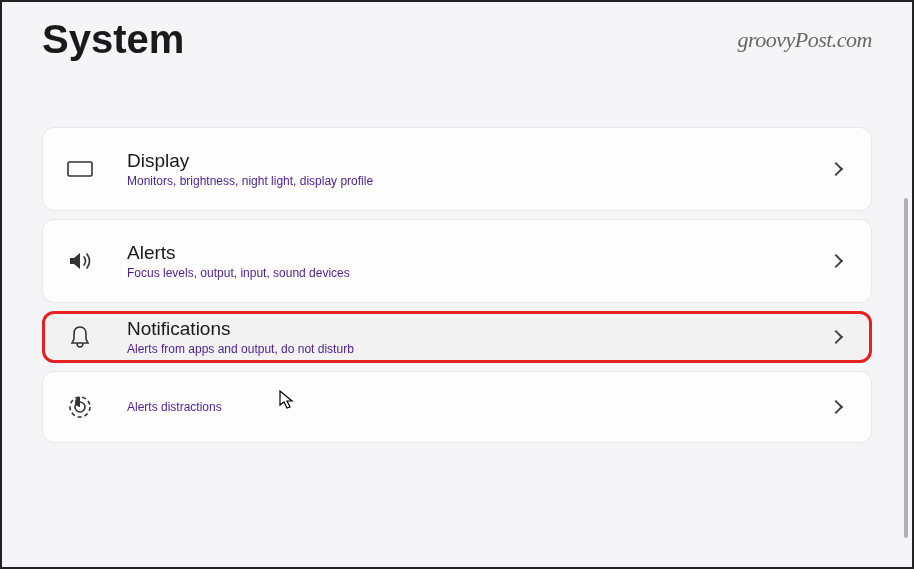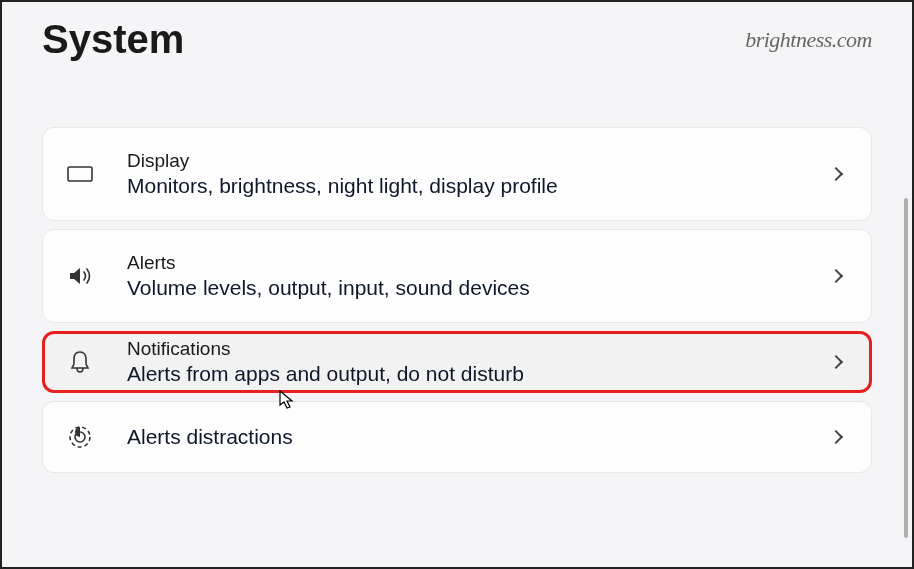--- a/index.html
+++ b/index.html
@@ -70,22 +70,22 @@
       flex: 1;
       padding-left: 34px;
     }
     .item-title {
       font-size: 19px;
       font-weight: 400;
       color: #1a1a1a;
       margin-bottom: 2px;
     }
     .item-subtitle {
-      font-size: 21px;
-      color: #0f172a;
+      font-size: 12px;
+      color: #4c1d95;
       font-weight: 400;
     }
     .chevron {
       width: 10px;
       height: 10px;
       border-right: 2px solid #444;
       border-top: 2px solid #444;
       transform: rotate(45deg);
       flex-shrink: 0;
       margin-right: 6px;
@@ -106,21 +106,21 @@
       background: #b0b0b0;
       border-radius: 2px;
     }
   </style>
 </head>
 <body>
 
 <div class="container">
   <div class="header">
     <h1 class="page-title">System</h1>
-    <div class="watermark">brightness.com</div>
+    <div class="watermark">groovyPost.com</div>
   </div>
 
   <div class="items-list">
 
     <div class="settings-item">
       <div class="item-icon">
         <svg width="26" height="20" viewBox="0 0 26 20" fill="none" stroke="currentColor" stroke-width="1.6">
           <rect x="1" y="3" width="24" height="14" rx="1.5"></rect>
         </svg>
       </div>
@@ -134,21 +134,21 @@
     <div class="settings-item">
       <div class="item-icon">
         <svg width="26" height="24" viewBox="0 0 26 24" fill="none" stroke="currentColor" stroke-width="1.6">
           <path d="M3 9 L3 15 L7 15 L13 20 L13 4 L7 9 Z" fill="currentColor" stroke="none"></path>
           <path d="M17 8 Q20 12 17 16" stroke-linecap="round"></path>
           <path d="M20 5 Q25 12 20 19" stroke-linecap="round"></path>
         </svg>
       </div>
       <div class="item-text">
         <div class="item-title">Alerts</div>
-        <div class="item-subtitle">Volume levels, output, input, sound devices</div>
+        <div class="item-subtitle">Focus levels, output, input, sound devices</div>
       </div>
       <div class="chevron"></div>
     </div>
 
     <div class="settings-item highlighted">
       <div class="item-icon">
         <svg width="24" height="26" viewBox="0 0 24 26" fill="none" stroke="currentColor" stroke-width="1.6">
           <path d="M12 3 C8 3 6 6 6 10 L6 15 L4 19 L20 19 L18 15 L18 10 C18 6 16 3 12 3 Z"></path>
           <path d="M9 19 Q9 23 12 23 Q15 23 15 19"></path>
         </svg>

